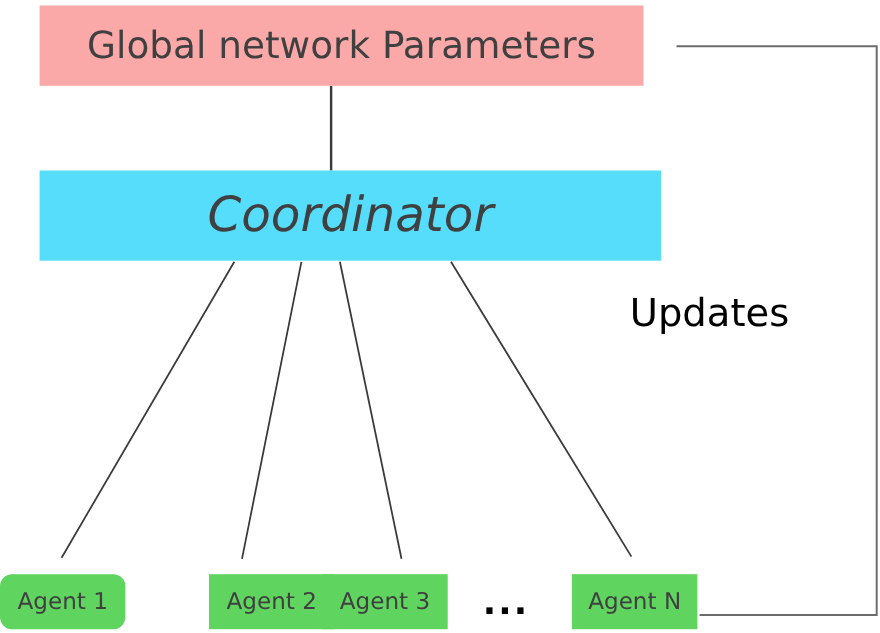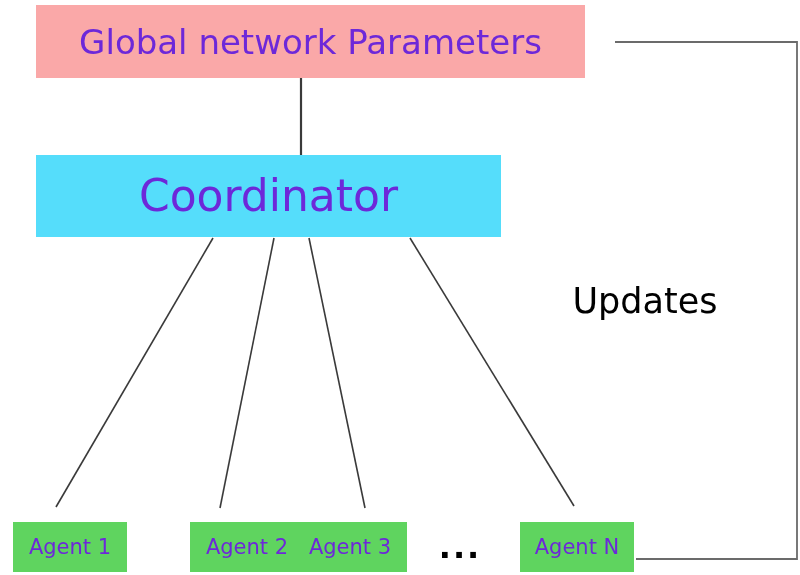--- a/index.html
+++ b/index.html
@@ -30,55 +30,56 @@
     box-sizing: border-box;
     display: flex;
     align-items: center;
     justify-content: center;
     color: #ffffff;
     line-height: 1;
     white-space: nowrap;
   }
   .node-label {
     display: block;
-    color: #6d28d9;
+    color: #404040;
   }
   
   #node-global {
     left: 36px;
     top: 5px;
     width: 549px;
     height: 73px;
     background: #faa8a8;
   }
   #node-global .node-label {
     font-size: 34px;
   }
   
   #node-coordinator {
     left: 36px;
     top: 155px;
-    width: 465px;
+    width: 565px;
     height: 82px;
     background: #55ddfb;
+    font-style: italic;
   }
   #node-coordinator .node-label {
     font-size: 44px;
   }
   
   .agent-box {
     top: 522px;
     width: 114px;
     height: 50px;
     background: #5fd45f;
   }
   .agent-box .node-label {
     font-size: 21px;
   }
-  #agent-node-0 { left: 13px; }
+  #agent-node-0 { left: 0px; border-radius: 11px; }
   #agent-node-1 { left: 150px; margin-left: 40px; }
   #agent-node-2 { left: 293px; }
   #agent-node-3 { left: 520px; }
 
   
   #agents-ellipsis {
     position: absolute;
     left: 425px;
     top: 522px;
     width: 70px;
@@ -89,21 +90,21 @@
     color: #000000;
     font-size: 32px;
     font-weight: bold;
     letter-spacing: 2px;
     line-height: 1;
   }
   
   #updates-annotation {
     position: absolute;
     left: 500px;
-    top: 280px;
+    top: 264px;
     width: 290px;
     text-align: center;
     color: #000000;
     font-size: 35px;
     line-height: 1.22;
   }
   #updates-annotation .ann-line {
     display: block;
   }
 </style>

